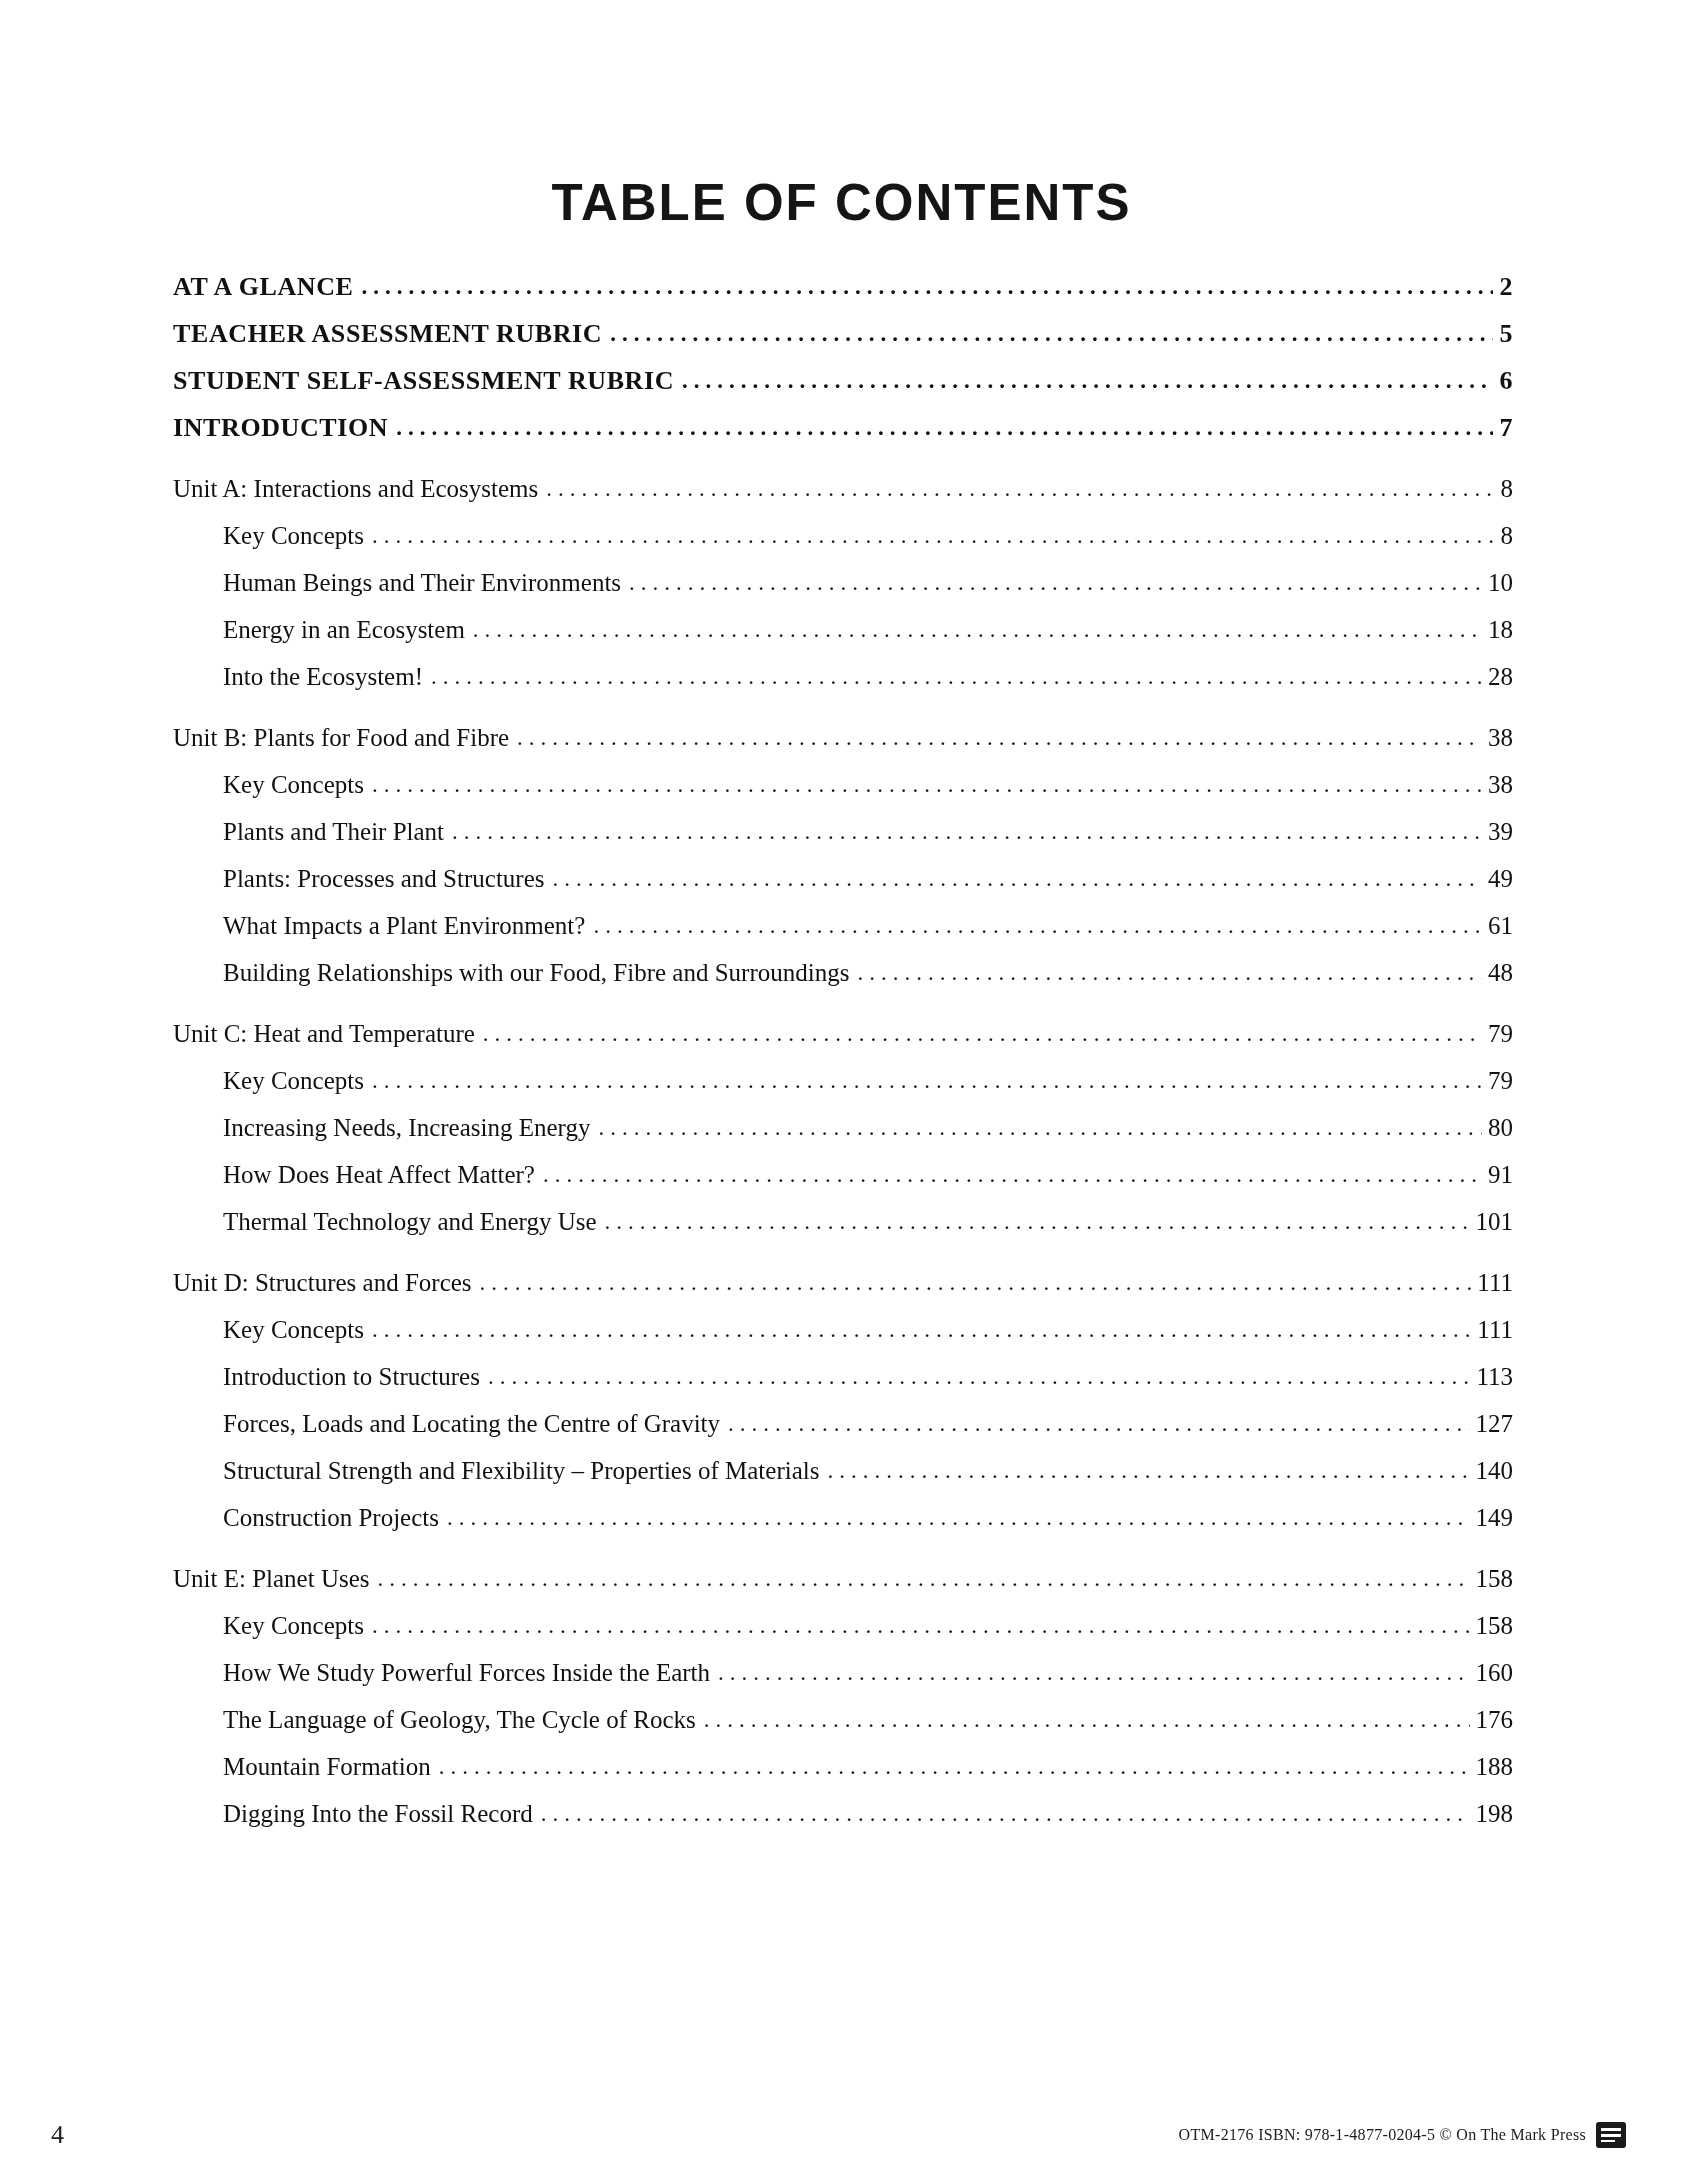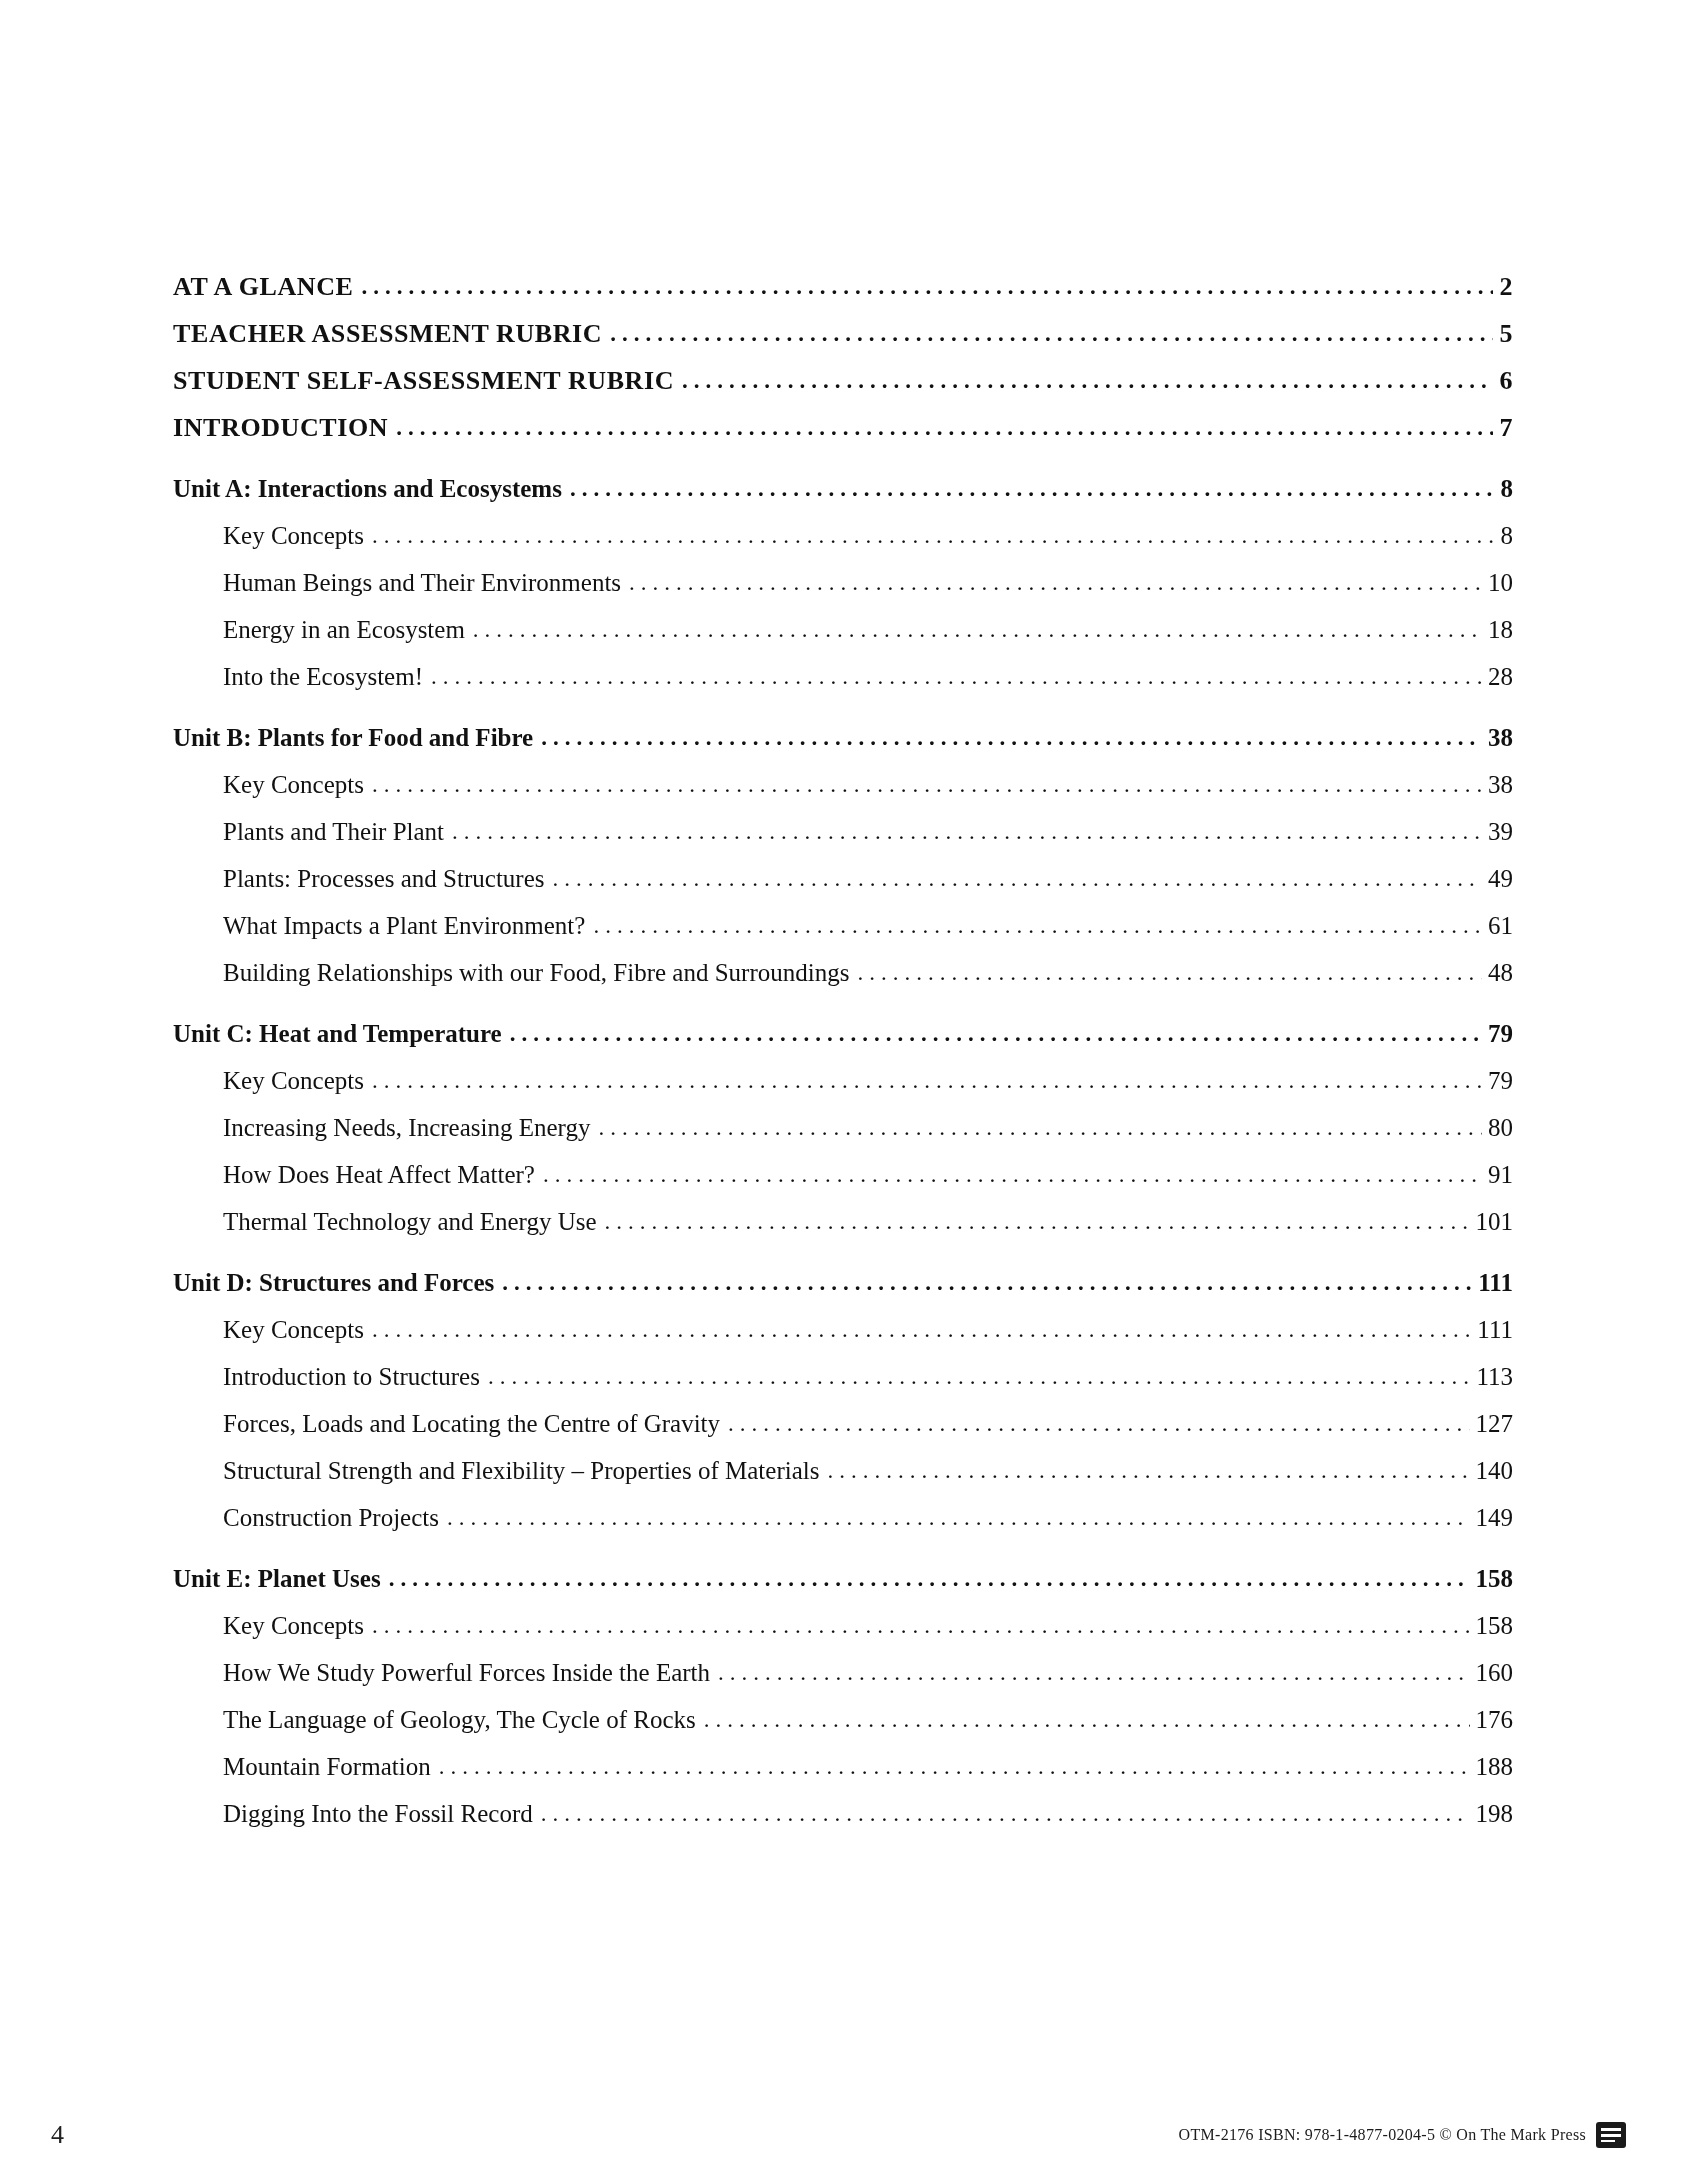--- a/index.html
+++ b/index.html
@@ -58,21 +58,21 @@
     flex: 0 0 auto;
     margin-left: 4px;
     text-align: right;
   }
   .row.section {
     font-weight: bold;
     letter-spacing: 0.6px;
     font-size: 26px;
   }
   .row.unit {
-    font-weight: bold;
+    font-weight: normal;
     margin-top: 14px;
     justify-content: space-between;
   }
   .row.sub {
     padding-left: 50px;
   }
   .footer {
     position: absolute;
     left: 0;
     right: 0;
@@ -116,20 +116,21 @@
       linear-gradient(#ffffff, #ffffff) 0 0 / 100% 3px no-repeat,
       linear-gradient(#ffffff, #ffffff) 0 6px / 100% 3px no-repeat,
       linear-gradient(#ffffff, #ffffff) 0 12px / 70% 2px no-repeat;
   }
 </style>
 </head>
 <body>
 
 <div class="page">
 
+  <h1 class="doc-title">TABLE OF CONTENTS</h1>
 
   <div class="toc">
       <div class="row section">
         <span class="label">AT A GLANCE</span>
         <span class="dots">............................................................................................................................................................................................................................................................................................................</span>
         <span class="pg">2</span>
       </div>
       <div class="row section">
         <span class="label">TEACHER ASSESSMENT RUBRIC</span>
         <span class="dots">............................................................................................................................................................................................................................................................................................................</span>

